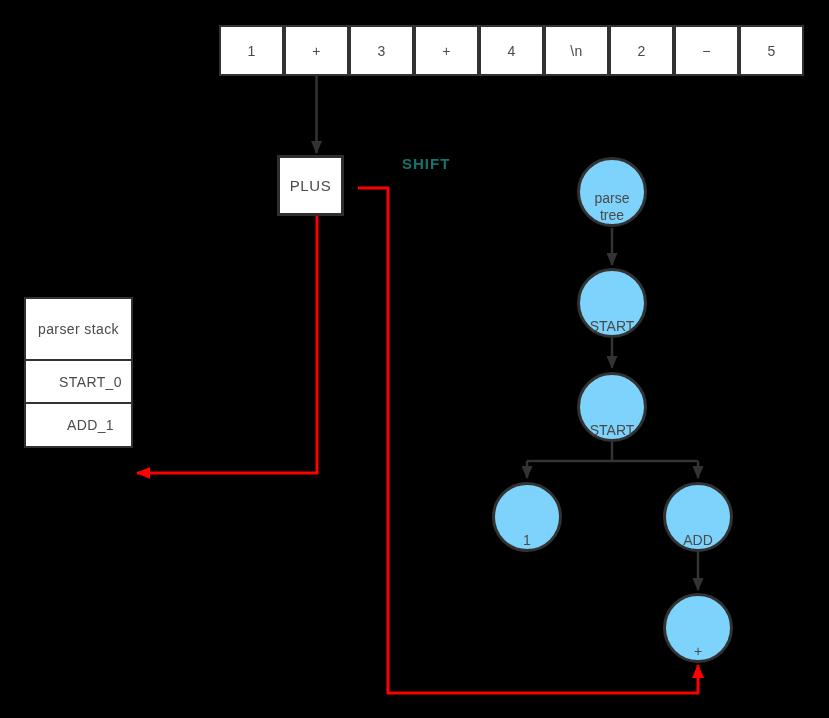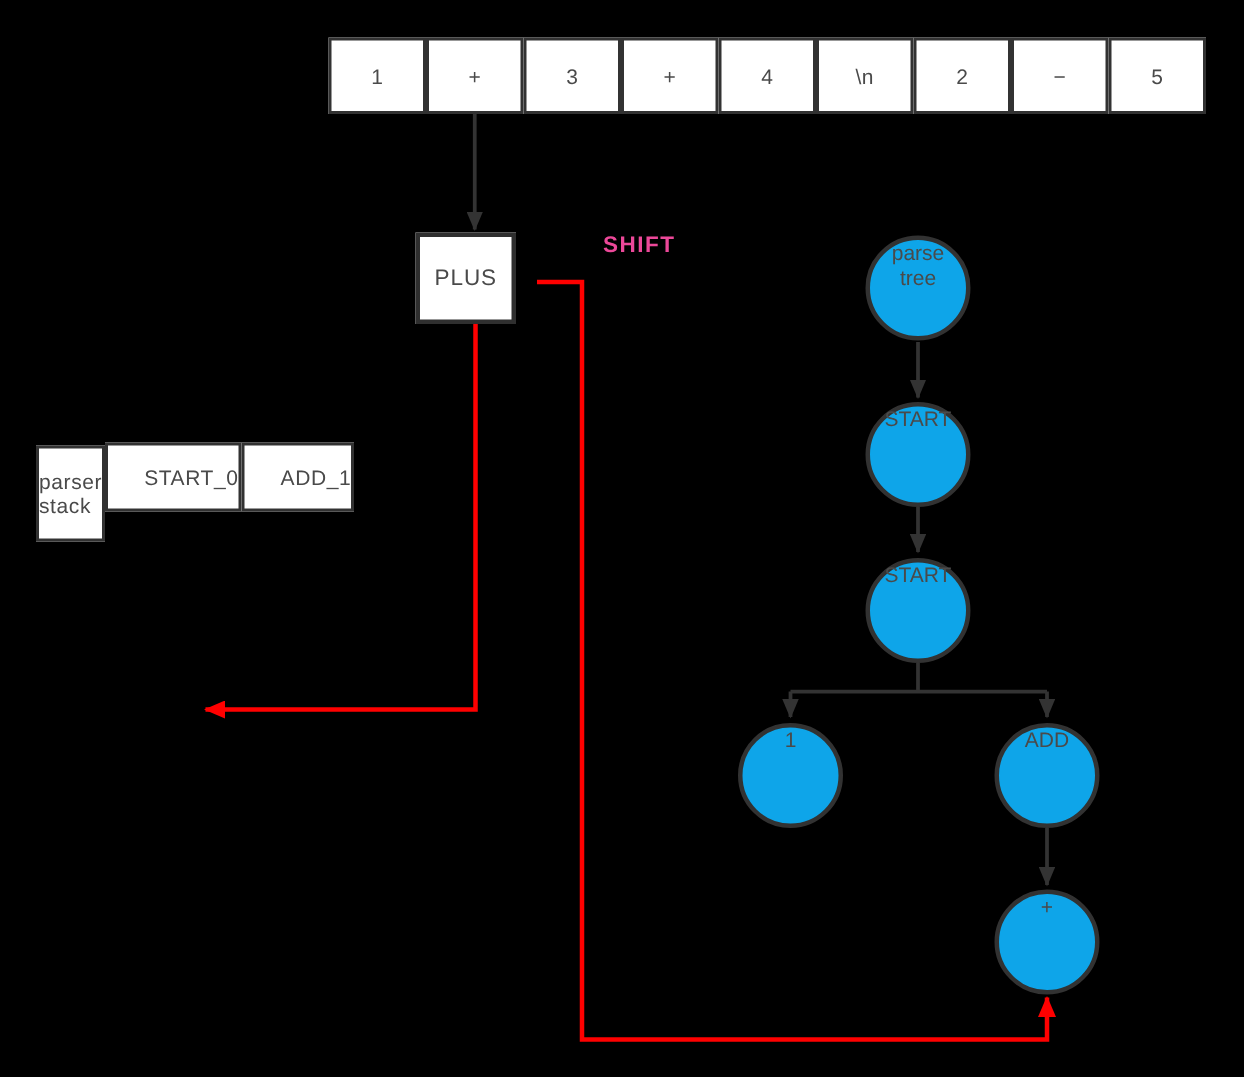--- a/index.html
+++ b/index.html
@@ -44,51 +44,51 @@
     display: flex; align-items: center; justify-content: center;
     font-size: 15px;
     letter-spacing: 0.6px;
     z-index: 2;
   }
   .action-label {
     position: absolute;
     left: 402px; top: 155px;
     font-size: 15px;
     font-weight: bold;
-    color: #ec4899;
+    color: #0f766e;
     letter-spacing: 1px;
     z-index: 2;
   }
   .stack {
     position: absolute;
     left: 24px; top: 297px;
     width: 109px;
     display: flex;
-    flex-direction: row;
+    flex-direction: column;
     z-index: 2;
   }
   .stack-cell {
     background: #fff;
     border: 2.5px solid #323232;
     box-sizing: border-box;
     display: flex; align-items: center; justify-content: center;
     font-size: 14px;
     letter-spacing: 0.4px;
     height: 46px;
   }
   .stack-cell + .stack-cell { margin-top: -2.5px; padding-left: 24px; }
   .stack-title { height: 64px; }
   .node {
     position: absolute;
     width: 70px; height: 70px;
     border-radius: 50%;
-    background: #0ea5e9;
+    background: #7dd3fc;
     border: 3px solid #323232;
     box-sizing: border-box;
-    display: flex; align-items: flex-start; justify-content: center;
+    display: flex; align-items: flex-end; justify-content: center;
     text-align: center;
     font-size: 14px;
     line-height: 17px;
     z-index: 2;
   }
   .node .node-label { width: 50px; }
 </style>
 </head>
 <body>
 

